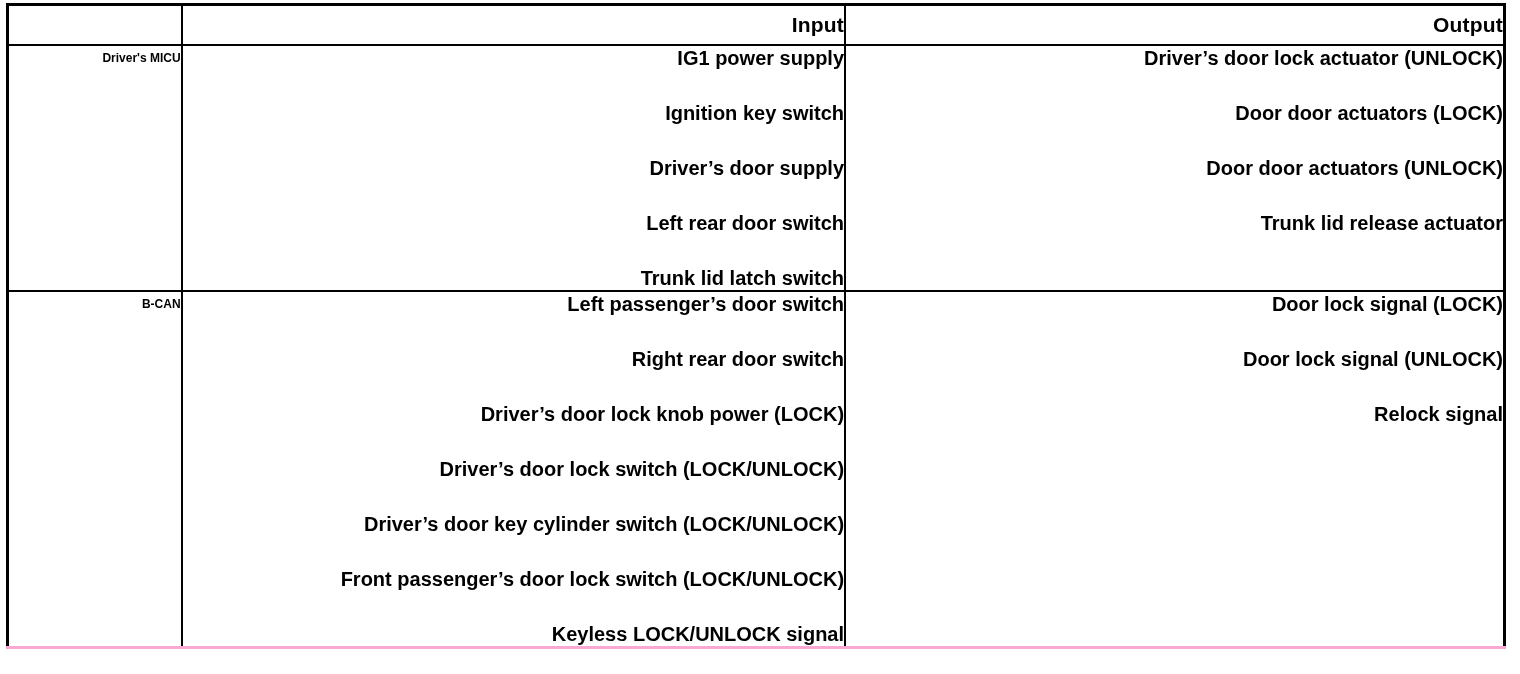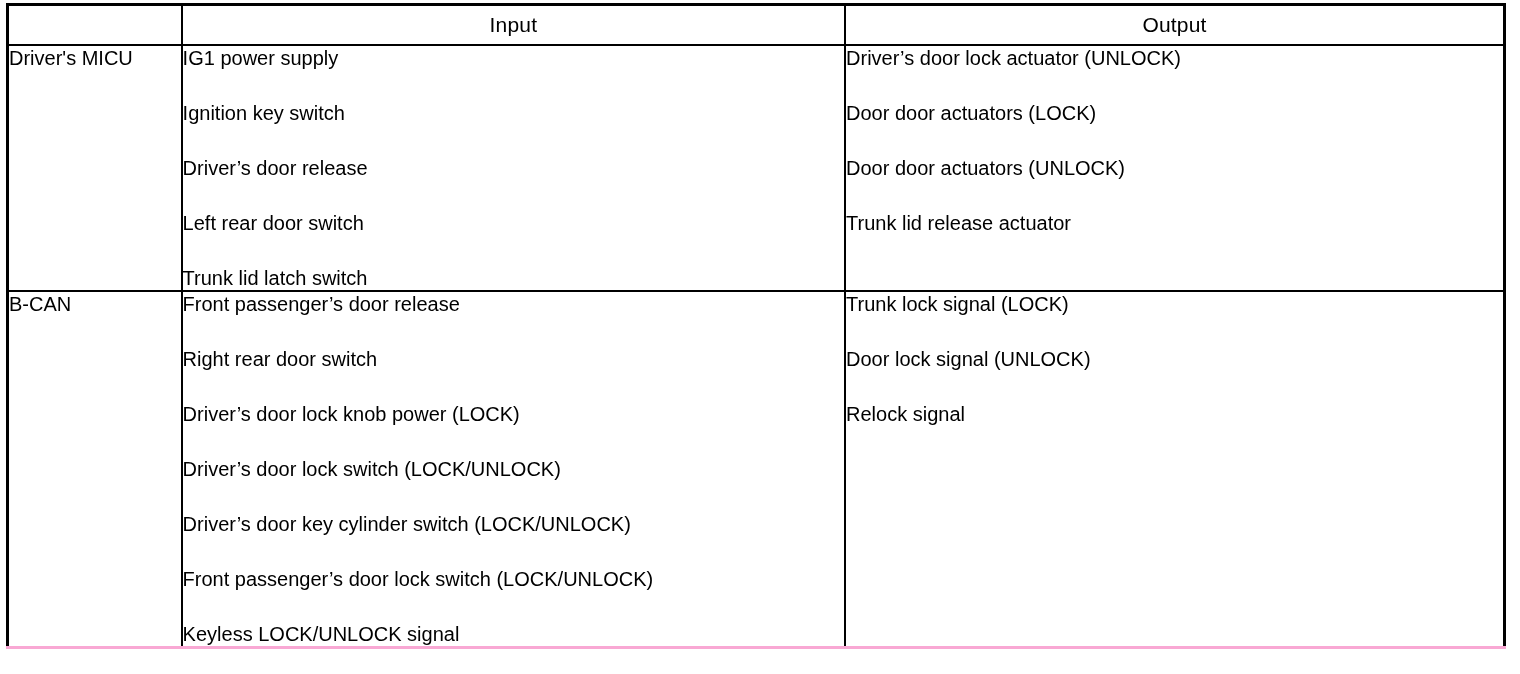--- a/index.html
+++ b/index.html
@@ -30,21 +30,22 @@
     width: 1500px;
     table-layout: fixed;
     border: 3px solid #000;
   }
 
   table.io-table td,
   table.io-table th {
     border: 2px solid #000;
     vertical-align: top;
     padding: 0;
-    font-weight: normal;
+    font-weight: bold;
+    text-align: right;
   }
 
   
   col.c-label  { width: 174px; }
   col.c-input  { width: 663px; }
   col.c-output { width: 659px; }
 
   
   .hdr-row th {
     height: 38px;
@@ -74,21 +75,21 @@
   }
   .sec-row > td.cell-output {
     border-right: 3px solid #000;
   }
   .sec-row.last > td {
     border-bottom: 3px solid #f9a8d4;
   }
 
   .cell-label {
     padding: 9px 0 8px 4px;
-    font-size: 20px;
+    font-size: 12px;
     line-height: 24px;
     white-space: nowrap;
   }
 
   .cell-list {
     padding: 9px 0 10px 6px;
     font-size: 20px;
     line-height: 24px;
   }
 
@@ -120,45 +121,45 @@
       </tr>
     </thead>
 
     <tbody>
 
       <tr class="sec-row">
         <td class="cell-label">Driver's MICU</td>
         <td class="cell-list">
           <span class="entry">IG1 power supply</span>
           <span class="entry">Ignition key switch</span>
-          <span class="entry">Driver’s door release</span>
+          <span class="entry">Driver’s door supply</span>
           <span class="entry">Left rear door switch</span>
           <span class="entry">Trunk lid latch switch</span>
         </td>
         <td class="cell-list cell-output">
           <span class="entry">Driver’s door lock actuator (UNLOCK)</span>
           <span class="entry">Door door actuators (LOCK)</span>
           <span class="entry">Door door actuators (UNLOCK)</span>
           <span class="entry">Trunk lid release actuator</span>
         </td>
       </tr>
 
       <tr class="sec-row last">
         <td class="cell-label">B-CAN</td>
         <td class="cell-list">
-          <span class="entry">Front passenger’s door release</span>
+          <span class="entry">Left passenger’s door switch</span>
           <span class="entry">Right rear door switch</span>
           <span class="entry">Driver’s door lock knob power (LOCK)</span>
           <span class="entry">Driver’s door lock switch (LOCK/UNLOCK)</span>
           <span class="entry">Driver’s door key cylinder switch (LOCK/UNLOCK)</span>
           <span class="entry">Front passenger’s door lock switch (LOCK/UNLOCK)</span>
           <span class="entry">Keyless LOCK/UNLOCK signal</span>
         </td>
         <td class="cell-list cell-output">
-          <span class="entry">Trunk lock signal (LOCK)</span>
+          <span class="entry">Door lock signal (LOCK)</span>
           <span class="entry">Door lock signal (UNLOCK)</span>
           <span class="entry">Relock signal</span>
         </td>
       </tr>
 
     </tbody>
   </table>
 </div>
 
 </body></html>

